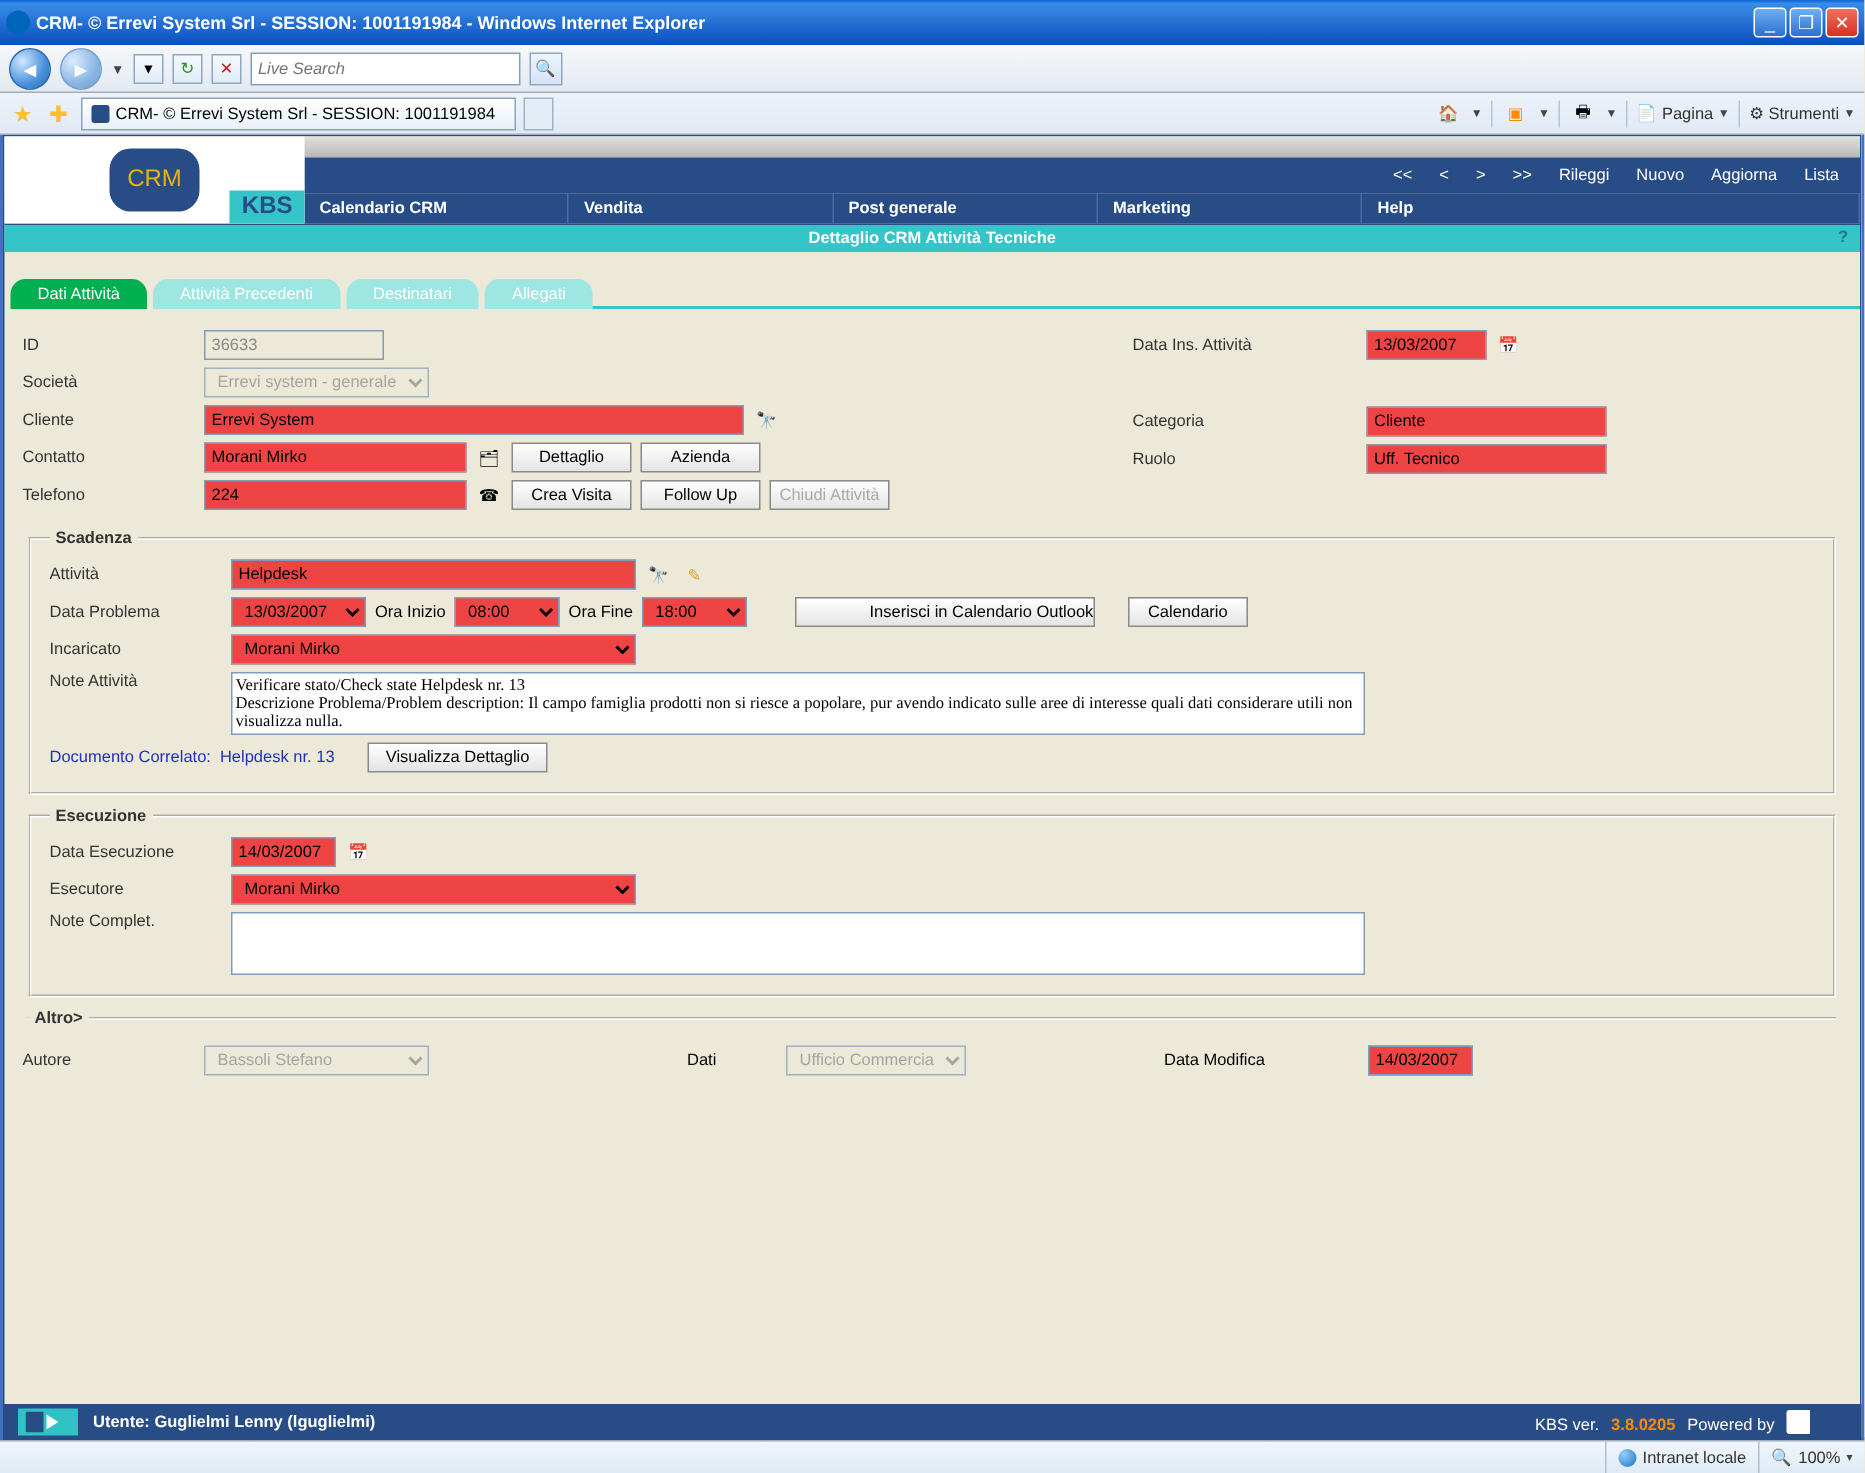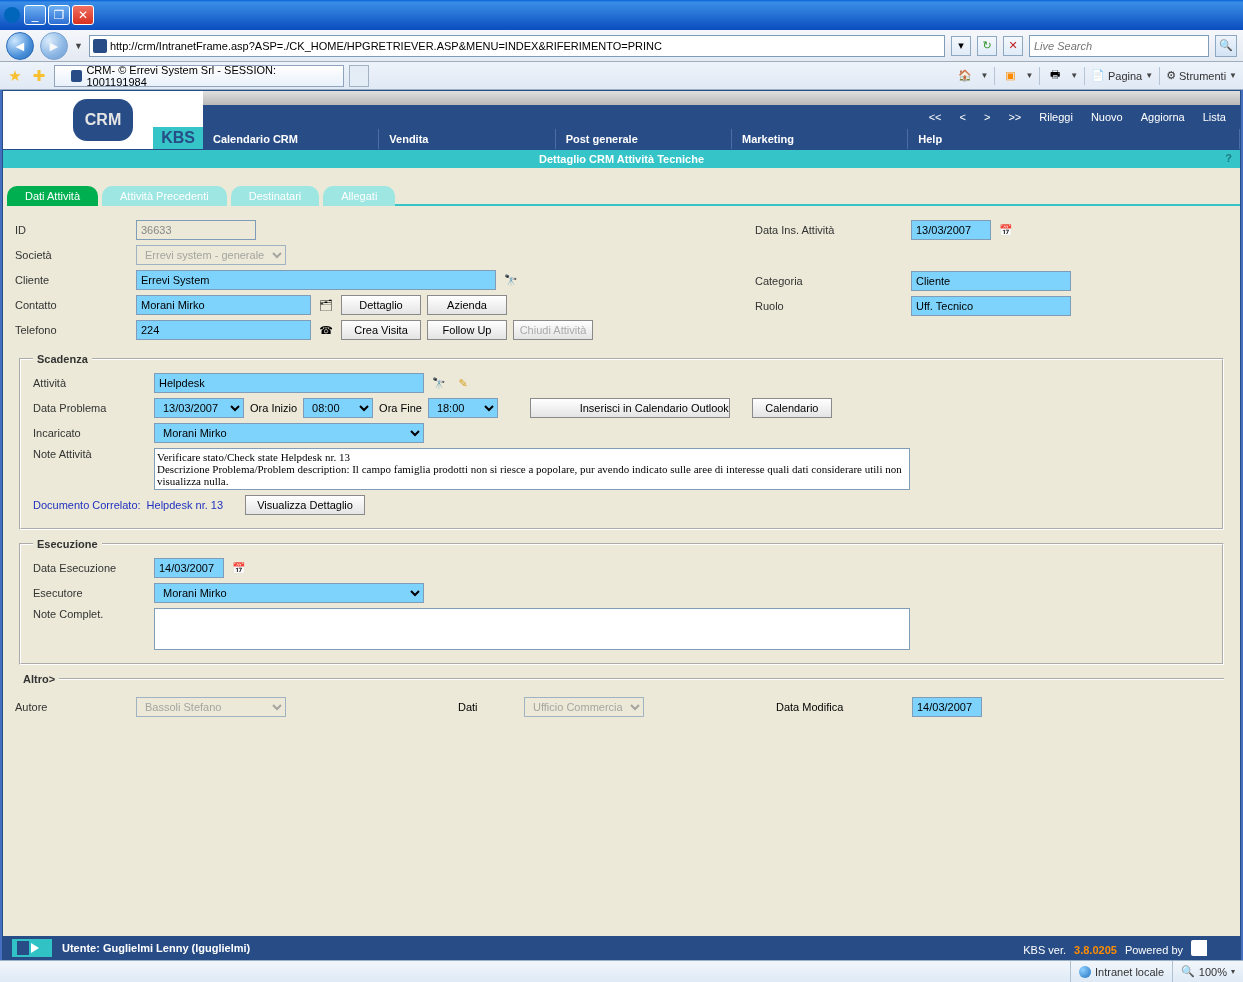--- a/index.html
+++ b/index.html
@@ -21,57 +21,57 @@
 .url-box .icon { width: 14px; height: 14px; background: #284d86; border-radius: 2px; margin-right: 3px; }
 .url-box input { flex: 1; border: none; outline: none; font-size: 11px; }
 .drop-btn, .go-btn, .refresh-btn, .stop-btn { width: 20px; height: 20px; display: flex; align-items: center; justify-content: center; border: 1px solid #8fa8c1; background: linear-gradient(to bottom,#f5f9fe,#e0ecf8); cursor: pointer; font-size: 11px; }
 .search-box { width: 180px; border: 1px solid #7f9db9; background: #fff; height: 22px; display: flex; align-items: center; padding: 0 4px; }
 .search-box input { flex: 1; border: none; outline: none; color: #888; font-style: italic; }
 .search-btn { width: 22px; height: 22px; border: 1px solid #8fa8c1; background: linear-gradient(to bottom,#edf4fc,#d3e3f5); display: flex; align-items: center; justify-content: center; cursor: pointer; }
 
 
 .ie-favbar { height: 28px; background: linear-gradient(to bottom, #eef3fa, #e0e9f5); border-bottom: 1px solid #9bb0c4; display: flex; align-items: center; padding: 0 6px; gap: 6px; }
 .fav-icon { width: 18px; height: 18px; display: flex; align-items: center; justify-content: center; color: #f8c030; font-size: 15px; cursor: pointer; }
-.ie-tab { flex: 0 0 auto; width: 290px; height: 22px; border: 1px solid #8fa4bc; background: linear-gradient(to bottom,#fff,#e9f1fb); display: flex; align-items: center; padding: 0 16px; gap: 4px; }
+.ie-tab { flex: 0 0 auto; width: 290px; height: 22px; border: 1px solid #8fa4bc; background: linear-gradient(to bottom,#fff,#e9f1fb); display: flex; align-items: center; padding: 0 6px; gap: 4px; }
 .ie-tab .icon { width: 12px; height: 12px; background: #284d86; border-radius: 2px; }
 .ie-tab-new { width: 20px; height: 22px; border: 1px solid #a0b2c4; background: #e4ecf6; margin-left: -1px; }
 .ie-favbar .spacer { flex: 1; }
 .toolbar-icon { width: 18px; height: 18px; display: flex; align-items: center; justify-content: center; cursor: pointer; }
 .toolbar-link { display: flex; align-items: center; gap: 3px; color: #333; cursor: pointer; }
 .tiny-drop { font-size: 8px; color: #444; }
 .sep { width: 1px; height: 18px; background: #b5c5d5; }
 
 
 .content { position: relative; background: #fff; border: 2px solid #4570c0; border-top: none; height: calc(982px - 30px - 32px - 28px - 22px); overflow: hidden; }
 .inner-frame { border: 1px solid #284d86; margin: 0; background: #ece9d8; height: 100%; display: flex; flex-direction: column; }
 
 
 .crm-header { display: flex; background: linear-gradient(to bottom, #e0e0e0, #b8b8b8 80%, #aaa); border-bottom: 1px solid #284d86; }
 .crm-logo { width: 200px; height: 58px; background: #fff; display: flex; align-items: center; justify-content: center; position: relative; }
-.crm-logo .crm-box { background: #284d86; color: #e5e5e5; padding: 12px 12px; border-radius: 14px; font-weight: bold; font-size: 16px; }
+.crm-logo .crm-box { background: #284d86; color: #eab308; padding: 12px 12px; border-radius: 14px; font-weight: normal; font-size: 16px; }
 .crm-logo .kbs { position: absolute; bottom: 0; right: 0; color: #284d86; font-weight: bold; font-size: 16px; background: #35c4c8; padding: 2px 8px; }
 .crm-head-right { flex: 1; display: flex; flex-direction: column; }
 .crm-topnav { height: 24px; background: #284d86; color: #fff; display: flex; align-items: center; justify-content: flex-end; gap: 18px; padding: 0 14px; font-size: 11px; }
 .crm-topnav span { cursor: pointer; }
 .crm-menubar { flex: 1; display: flex; background: #284d86; }
 .crm-menubar .menu-item { flex: 1; color: #fff; padding: 4px 10px; border-right: 1px solid #4b6ca6; cursor: pointer; display: flex; align-items: flex-end; font-weight: bold; }
 .crm-headspace { flex: 1; background: linear-gradient(to bottom, #e0e0e0, #b8b8b8); }
 
 .crm-subtitle { background: #35c4c8; color: #fff; text-align: center; padding: 3px 0; font-weight: bold; position: relative; }
 .crm-subtitle .help-q { position: absolute; right: 8px; top: 2px; color: #1a7c80; font-weight: bold; cursor: pointer; }
 
 
 .tabs-row { margin-top: 18px; display: flex; align-items: flex-end; }
 .tab { padding: 4px 18px; border-radius: 10px 10px 0 0; margin-left: 4px; cursor: pointer; background: #9ee6e1; color: #fff; }
 .tab.active { background: #00b050; color: #fff; }
 .tabs-right { flex: 1; height: 2px; border-bottom: 2px solid #35c4c8; }
 .row { display: flex; align-items: center; margin-bottom: 5px; gap: 6px; }
 .lbl { width: 115px; color: #333; }
 .lbl-sm { width: 60px; }
-input.txt, select.sel { border: 1px solid #7f9db9; padding: 2px 4px; font-size: 11px; height: 20px; background: #7dd3fc; }
+input.txt, select.sel { border: 1px solid #7f9db9; padding: 2px 4px; font-size: 11px; height: 20px; background: #ef4444; }
 input.txt.readonly, select.sel.readonly { background: #ece9d8; color: #888; }
 input.txt.sm { width: 120px; }
 input.txt.md { width: 175px; }
 input.txt.lg { width: 270px; }
 input.txt.xl { width: 160px; }
 .btn-sm { padding: 2px 0; border: 1px solid #8a8a8a; background: linear-gradient(to bottom,#fff,#e4e4e4); width: 80px; text-align: center; cursor: pointer; height: 20px; font-size: 11px; }
 .btn-md { width: 200px; text-align: right; }
 .btn-sm:disabled { color: #aaa; }
 .icon-tiny { width: 18px; height: 18px; display: flex; align-items: center; justify-content: center; cursor: pointer; }
 fieldset { border: 2px groove #fff; margin: 8px 4px; padding: 8px 12px; }
@@ -90,35 +90,32 @@
 .ie-status { position: absolute; bottom: 0; left: 0; right: 0; height: 22px; background: linear-gradient(to bottom,#f2f6fb,#deeaf6); border-top: 1px solid #9bb0c4; display: flex; align-items: center; font-size: 11px; color: #333; }
 .ie-status .pane { border-left: 1px solid #b0c0d0; padding: 0 8px; display: flex; align-items: center; gap: 4px; height: 100%; }
 .ie-status .spacer { flex: 1; }
 .globe { width: 12px; height: 12px; border-radius: 50%; background: radial-gradient(circle at 30% 30%, #8fd0ff, #2070c0); }
 </style>
 </head>
 <body>
 
 <div class="window-titlebar">
   <div class="title-icon"></div>
+  <div class="title">CRM- © Errevi System Srl - SESSION: 1001191984 - Windows Internet Explorer</div>
   <div class="window-btns">
     <div class="window-btn">_</div>
     <div class="window-btn">❐</div>
     <div class="window-btn close">✕</div>
   </div>
 </div>
 
 <div class="ie-toolbar">
   <div class="nav-btn">◄</div>
   <div class="nav-btn" style="opacity:.6">►</div>
   <span class="nav-drop">▼</span>
-  <div class="url-box">
-    <div class="icon"></div>
-    <input type="text" value="http://crm/IntranetFrame.asp?ASP=./CK_HOME/HPGRETRIEVER.ASP&amp;MENU=INDEX&amp;RIFERIMENTO=PRINC" style="">
-  </div>
   <div class="drop-btn">▾</div>
   <div class="go-btn" style="color:#2a9020">↻</div>
   <div class="stop-btn" style="color:#c02020">✕</div>
   <div class="search-box">
     <input type="text" placeholder="Live Search" style="">
   </div>
   <div class="search-btn" style="color:#206fb8">🔍</div>
 </div>
 
 <div class="ie-favbar">

